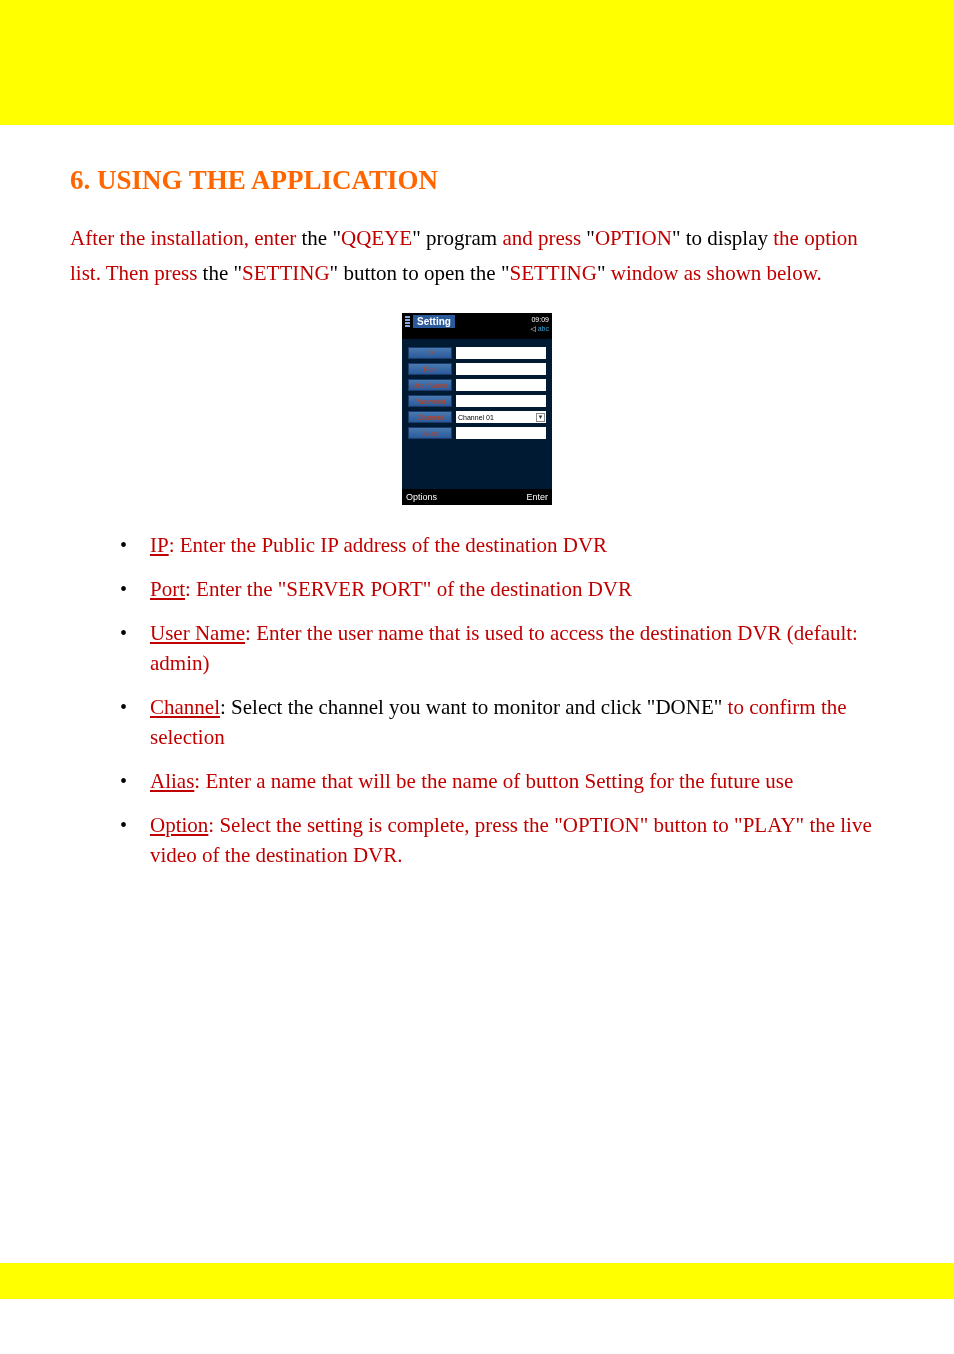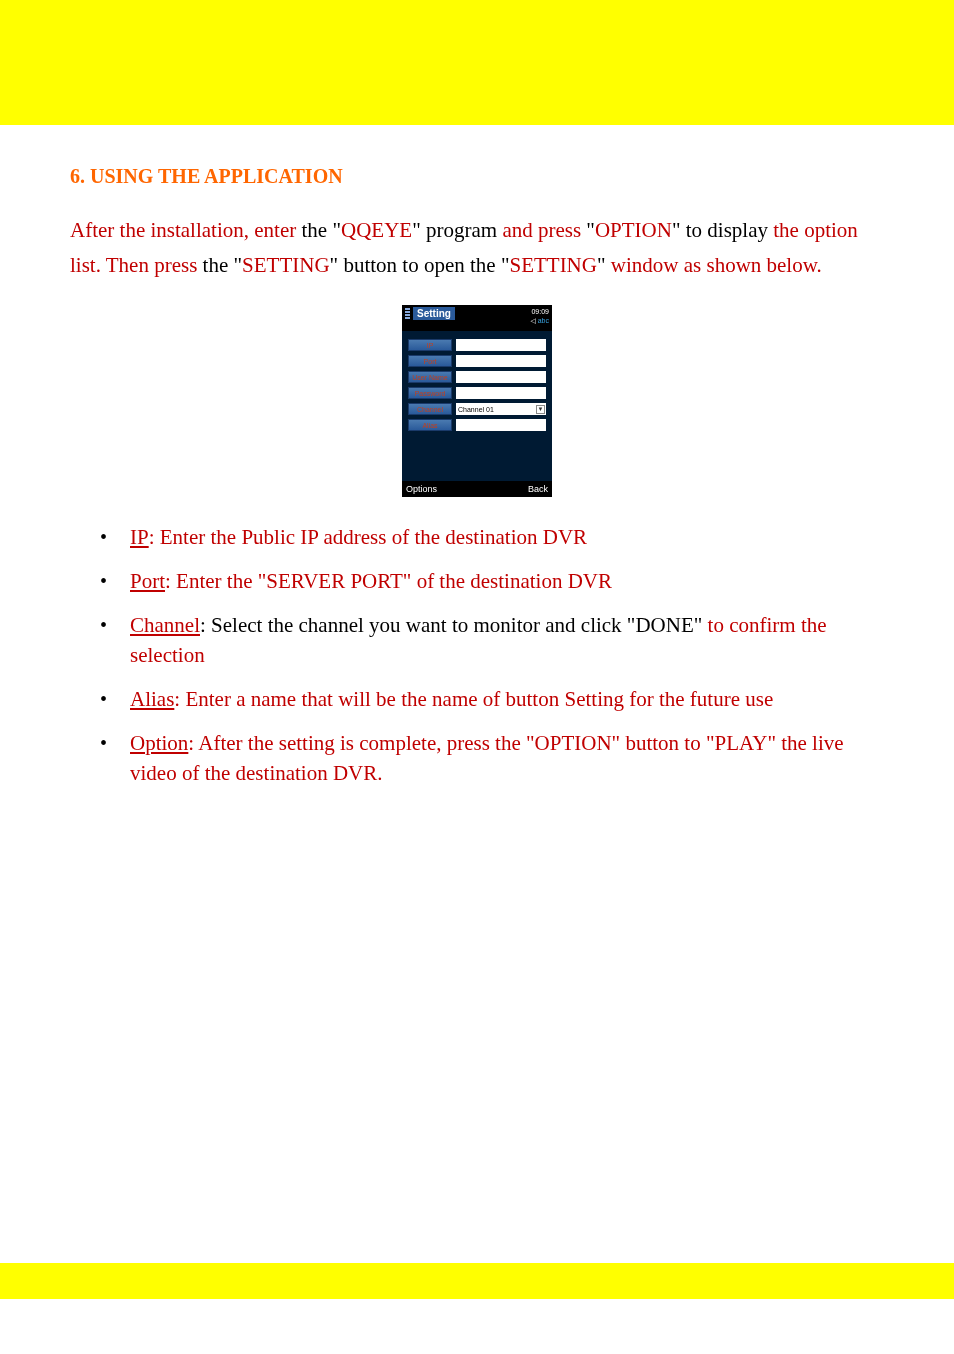--- a/index.html
+++ b/index.html
@@ -15,21 +15,21 @@
     width: 100%;
     height: 125px;
     background: #ffff00;
   }
   .content {
     padding: 40px 70px 0 70px;
   }
   .section-title {
     color: #ff6600;
     font-weight: bold;
-    font-size: 20px;
+    font-size: 27px;
     margin-bottom: 25px;
   }
   .para {
     line-height: 35px;
     margin-bottom: 22px;
   }
   .para .run { white-space: pre-wrap; text-align: right; }
   .run.red { color: #c00000; }
   .run.black { color: #000; }
   .screenshot-wrap {
@@ -113,20 +113,21 @@
     font-size: 9px;
   }
   ul.bullets {
     list-style: none;
     padding-left: 60px;
   }
   ul.bullets > li {
     position: relative;
     margin-bottom: 14px;
     line-height: 30px;
+    margin-left: 20px;
   }
   ul.bullets > li::before {
     content: "•";
     position: absolute;
     left: -30px;
     font-size: 20px;
     color: #000;
   }
   .term { color: #c00000; text-decoration: underline; }
   .desc { color: #c00000; }
@@ -191,27 +192,28 @@
             <span class="arrow">▼</span>
           </div>
         </div>
         <div class="ps-row">
           <div class="ps-label">Alias</div>
           <div class="ps-input"></div>
         </div>
       </div>
       <div class="ps-bottom">
         <span>Options</span>
-        <span>Back</span>
+        <span>Enter</span>
       </div>
     </div>
   </div>
 
   <ul class="bullets" id="bullets">
       <li><span class="term">IP</span><span class="desc">: Enter the Public IP address of the destination DVR</span></li>
       <li><span class="term">Port</span><span class="desc">: Enter the "SERVER PORT" of the destination DVR</span></li>
+      <li><span class="term">User Name</span><span class="desc">: Enter the user name that is used to access the destination DVR (default: admin)</span></li>
       <li><span class="term">Channel</span><span class="black-text">: Select the channel you want to monitor and click "DONE" </span><span class="desc">to confirm the selection</span></li>
       <li><span class="term">Alias</span><span class="desc">: Enter a name that will be the name of button Setting for the future use</span></li>
-      <li><span class="term">Option</span><span class="desc">: After the setting is complete, press the "OPTION" button to "PLAY" the live video of the destination DVR.</span></li>
+      <li><span class="term">Option</span><span class="desc">: Select the setting is complete, press the "OPTION" button to "PLAY" the live video of the destination DVR.</span></li>
     </ul>
 </div>
 
 <div class="footer-band"></div>
 
 </body></html>

